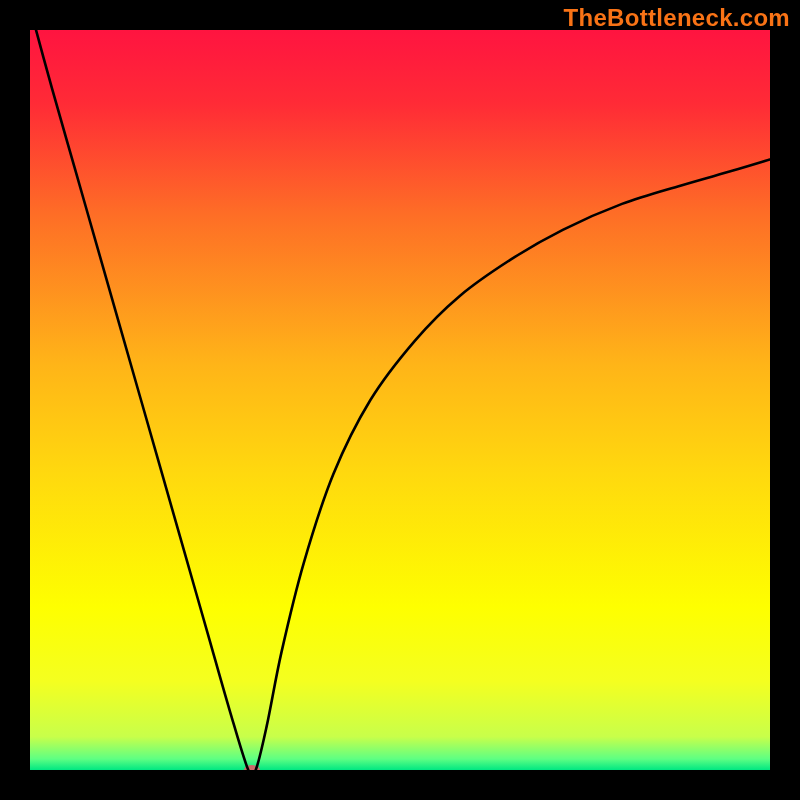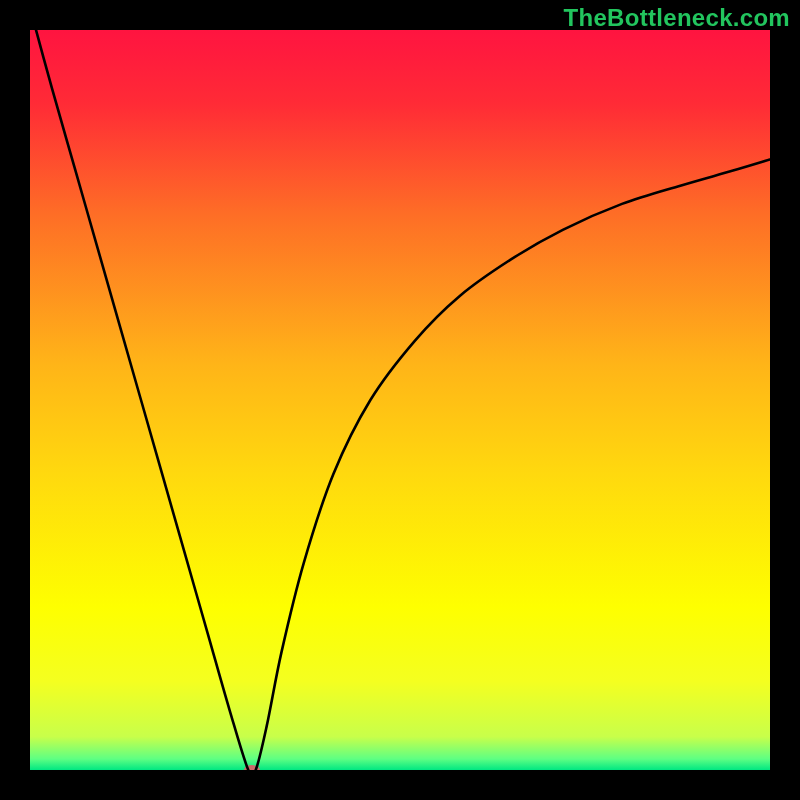--- a/index.html
+++ b/index.html
@@ -22,21 +22,21 @@
     left: 30px;
     top: 30px;
     width: 740px;
     height: 740px;
     overflow: hidden;
   }
   .watermark {
     position: absolute;
     top: 4px;
     right: 10px;
-    color: #22c55e;
+    color: #f97316;
     font-size: 24px;
     font-weight: 600;
     letter-spacing: 0.3px;
     user-select: none;
   }
   svg { display: block; }
 </style>
 </head>
 <body>
 

